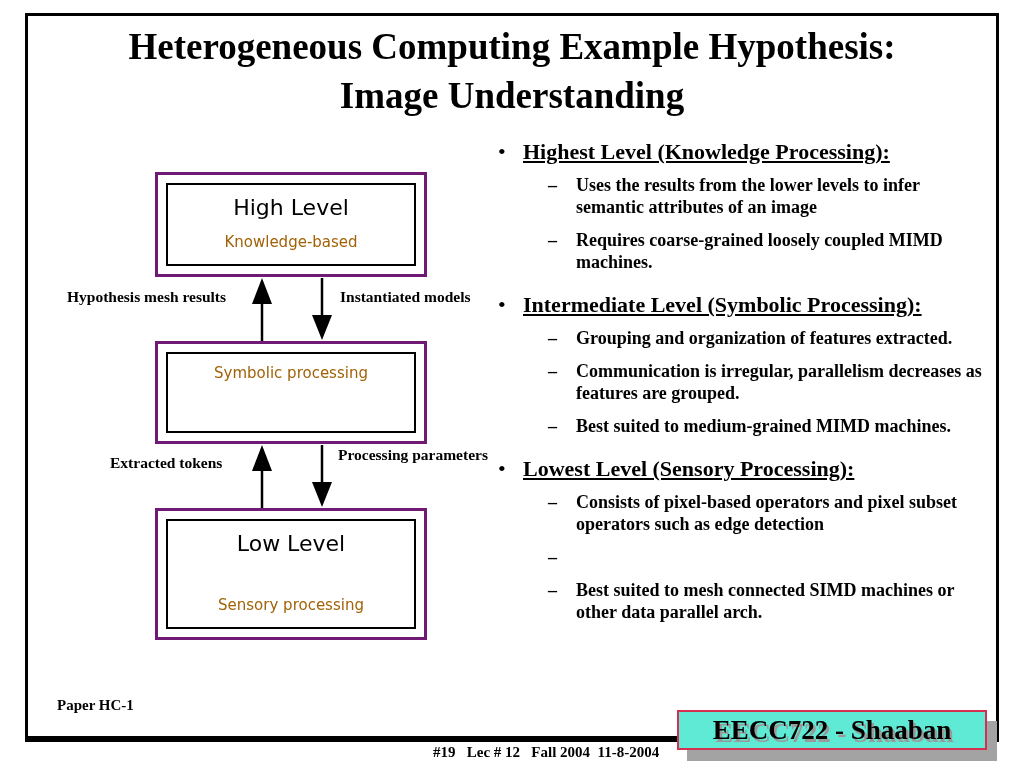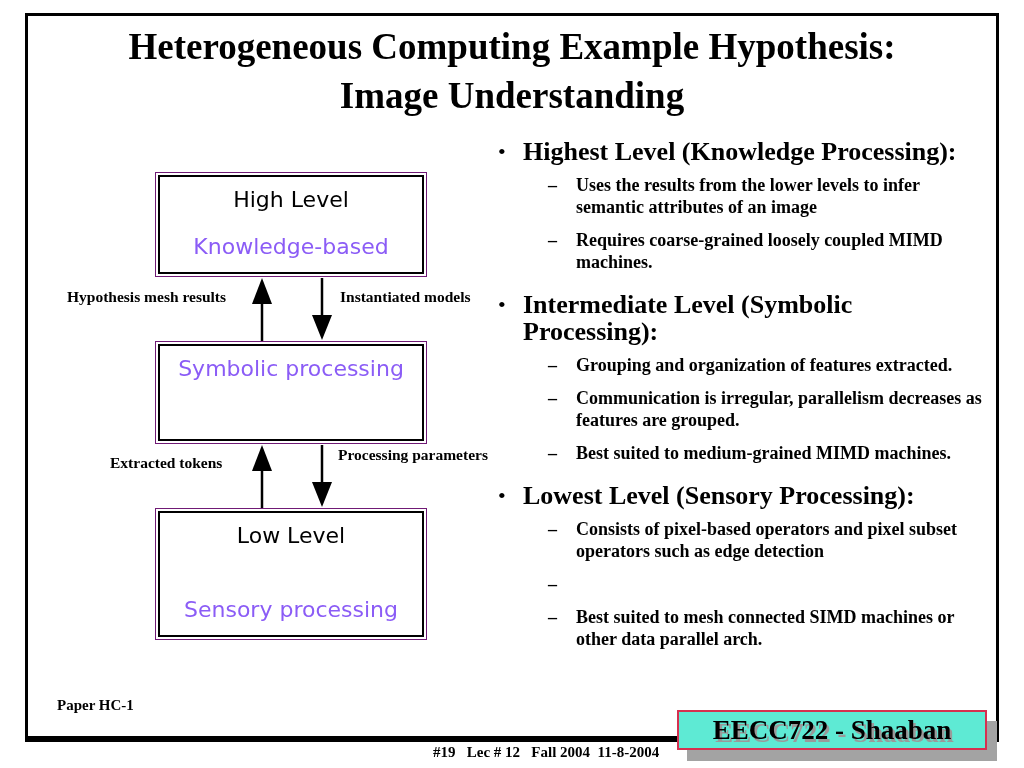--- a/index.html
+++ b/index.html
@@ -8,45 +8,45 @@
 
   
   .frame { position:absolute; left:25px; top:13px; width:974px; height:729px;
            border:3px solid #000; border-bottom-width:6px; background:transparent; }
 
   
   .title { position:absolute; left:25px; top:22px; width:974px; text-align:center;
            font-weight:bold; font-size:37px; line-height:49px; }
 
   
-  .dbox { position:absolute; border:1px solid #701a75; padding:2px; background:#fff; }
+  .dbox { position:absolute; border:3px solid #701a75; padding:8px; background:#fff; }
   .dbox-inner { border:2px solid #000; width:100%; height:100%;
                 display:flex; flex-direction:column; justify-content:space-between;
                 align-items:center; padding:10px 4px 13px; }
   .dbox-title { font-family:"DejaVu Sans", sans-serif; font-size:22px; color:#000; }
-  .dbox-sub   { font-family:"DejaVu Sans", sans-serif; font-size:22px; color:#8b5cf6; }
+  .dbox-sub   { font-family:"DejaVu Sans", sans-serif; font-size:15px; color:#a16207; }
   .box-high { left:155px; top:172px; width:272px; height:105px; }
   .box-mid  { left:155px; top:341px; width:272px; height:103px; }
   .box-low  { left:155px; top:508px; width:272px; height:132px; }
 
   .arrows { position:absolute; left:155px; top:170px; width:280px; height:450px; }
 
   .flow-label { position:absolute; font-weight:bold; font-size:15.5px; white-space:nowrap; }
   .lbl-hyp  { left:67px;  top:288px; }
   .lbl-inst { left:340px; top:288px; }
   .lbl-ext  { left:110px; top:454px; }
   .lbl-proc { left:338px; top:446px; }
 
   
   .bullets { position:absolute; left:498px; top:138px; width:496px; }
   .section { margin-bottom:18px; }
   .heading-row { display:flex; }
   .bullet-marker { width:25px; font-size:22px; line-height:27px; flex:none; }
-  .heading { font-size:26px; line-height:27px; font-weight:bold;
-             max-width:455px; margin-bottom:9px; }
+  .heading { font-size:22px; line-height:27px; font-weight:bold;
+             text-decoration:underline; max-width:455px; margin-bottom:9px; }
   .item { display:flex; margin-left:50px; margin-bottom:11px; }
   .dash-marker { width:28px; flex:none; font-weight:bold; font-size:18px; line-height:22px; }
   .item-text { font-weight:bold; font-size:18px; line-height:22px; max-width:412px; }
   .item-text.u { text-decoration:underline; }
 
   
   .paper-ref { position:absolute; left:57px; top:697px; font-weight:bold; font-size:15px; }
   .badge { position:absolute; left:677px; top:710px; width:310px; height:40px; z-index:5;
            background:#5eead4; border:2.5px solid #d63050; box-shadow:10px 11px 0 #a3a3a3;
            display:flex; align-items:center; justify-content:center; }

